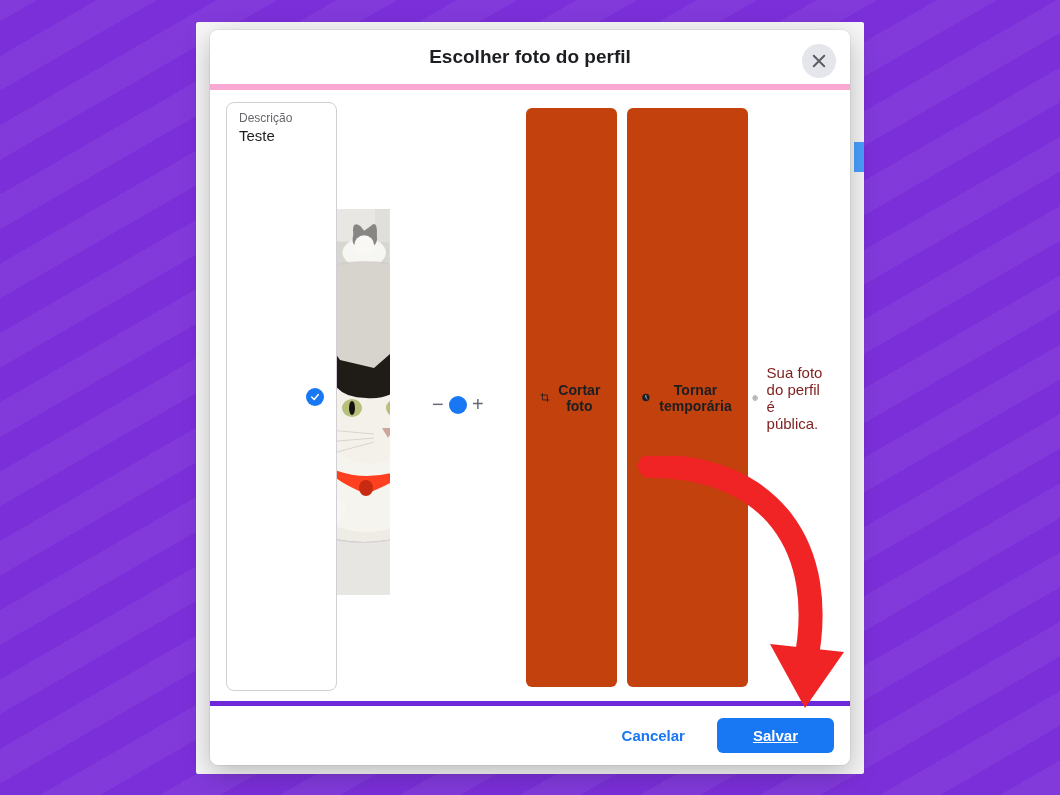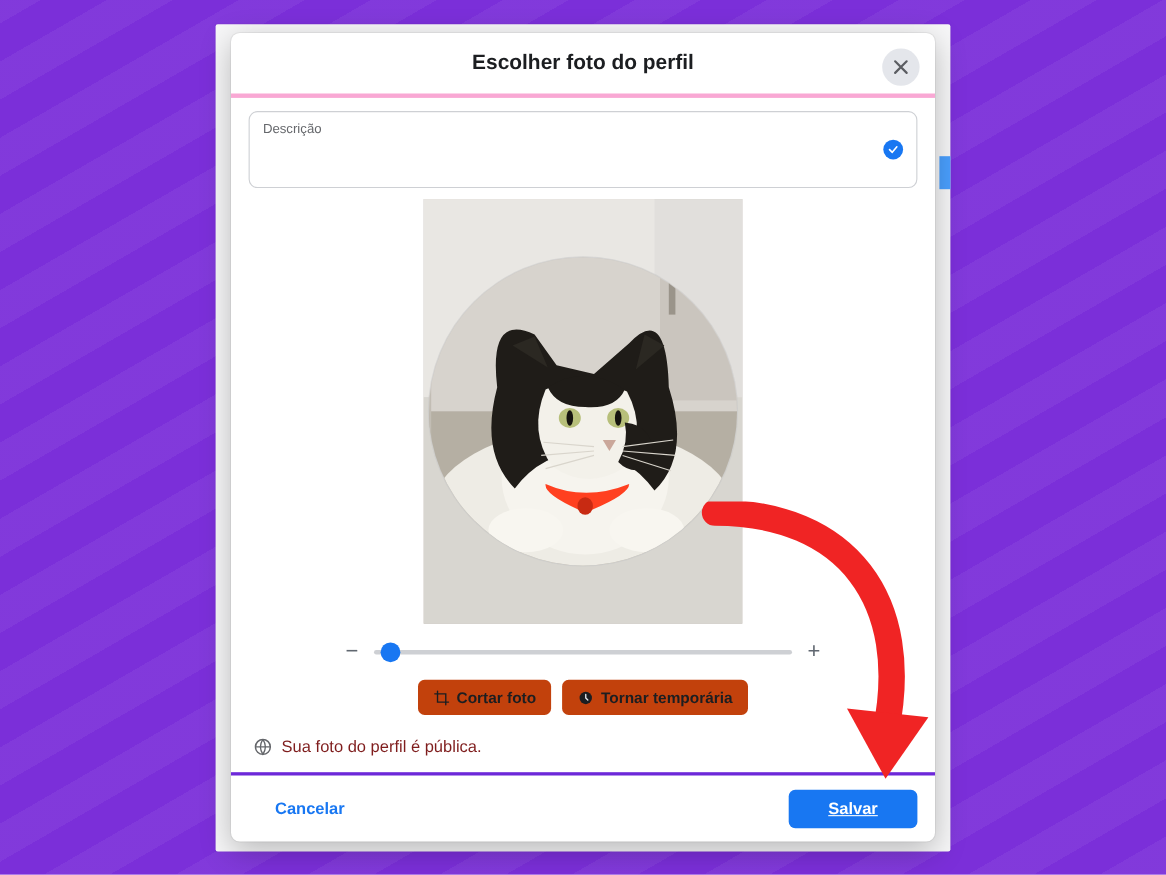--- a/index.html
+++ b/index.html
@@ -45,21 +45,21 @@
       box-shadow: 0 8px 28px rgba(0,0,0,0.25), 0 0 0 1px rgba(0,0,0,0.05);
       display: flex;
       flex-direction: column;
     }
     .modal-header {
       position: relative;
       height: 60px;
       display: flex;
       align-items: center;
       justify-content: center;
-      border-bottom: 4px solid #f9a8d4;
+      border-bottom: 6px solid #f9a8d4;
     }
     .modal-title {
       font-size: 19px;
       font-weight: 700;
       color: #1c1e21;
     }
     .close-btn {
       position: absolute;
       right: 14px; top: 14px;
       width: 34px; height: 34px;
@@ -69,21 +69,21 @@
       display: flex;
       align-items: center; justify-content: center;
       cursor: pointer;
     }
     .close-btn svg { width: 18px; height: 18px; }
     
     .body {
       padding: 12px 16px 0 16px;
       flex: 1;
       display: flex;
-      flex-direction: column;
+      flex-direction: row;
     }
     .desc-field {
       border: 1px solid #ced0d4;
       border-radius: 8px;
       padding: 8px 44px 10px 12px;
       position: relative;
       min-height: 70px;
       margin-bottom: 10px;
     }
     .desc-label {
@@ -201,25 +201,25 @@
       display: flex;
       align-items: center;
       gap: 8px;
       padding: 6px 4px 14px 4px;
       color: #7f1d1d;
       font-size: 15px;
     }
     .notice svg { width: 18px; height: 18px; fill: #65676b; }
     
     .footer {
-      border-top: 3px solid #6d28d9;
+      border-top: 5px solid #6d28d9;
       height: 64px;
       display: flex;
       align-items: center;
-      justify-content: space-between;
+      justify-content: flex-end;
       gap: 8px;
       padding: 0 16px;
     }
     .btn {
       border: none;
       border-radius: 6px;
       font-size: 15px;
       font-weight: 600;
       padding: 8px 24px;
       cursor: pointer;
@@ -259,20 +259,21 @@
       <svg viewBox="0 0 24 24">
         <path d="M5 5 L19 19 M19 5 L5 19" stroke="#5b5d62" stroke-width="2.6" stroke-linecap="round" fill="none"></path>
       </svg>
     </button>
   </div>
 
   <div class="body">
 
     <div class="desc-field">
       <div class="desc-label">Descrição</div>
+      <input class="desc-value" value="Teste" style="">
       <span class="desc-check">
         <svg viewBox="0 0 24 24">
           <path d="M4 12 L10 18 L20 6" stroke="#ffffff" stroke-width="3.5" fill="none" stroke-linecap="round" stroke-linejoin="round"></path>
         </svg>
       </span>
     </div>
 
     <div class="photo-wrap">
 
       <svg class="photo-scene" viewBox="0 0 290 386" preserveAspectRatio="xMidYMid slice">

